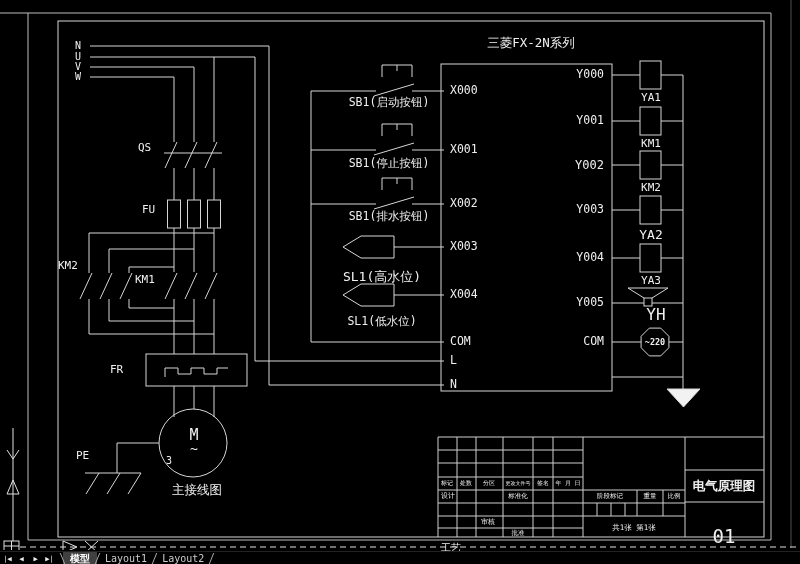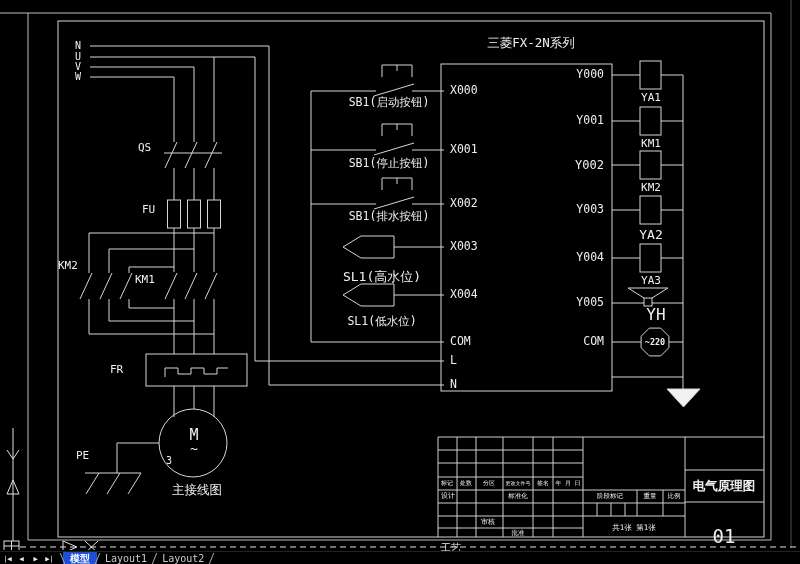--- a/index.html
+++ b/index.html
@@ -8,21 +8,21 @@
   svg{position:absolute;left:0;top:0;}
   .lbl{position:absolute;color:#f0f0f0;line-height:1;white-space:nowrap;
        font-family:"DejaVu Sans Mono","DejaVu Sans",monospace;}
   .c{transform:translateX(-50%);}
   .statusbar{position:absolute;left:0;top:551px;width:800px;height:13px;background:#000;
              display:flex;align-items:center;color:#ddd;font-size:10px;border-top:1px solid #222;}
   .navbtn{width:13px;height:11px;margin-left:1px;display:flex;align-items:center;justify-content:center;
           font-size:7px;color:#eee;background:#000;}
   .tabs{display:flex;align-items:center;margin-left:6px;height:12px;}
   .tab{padding:0 7px;font-size:10px;color:#ccc;}
-  .tab.active{color:#fff;font-weight:bold;background:#1d4ed8;}
+  .tab.active{color:#fff;font-weight:bold;background:#404040;}
   .sep{width:1px;height:11px;background:#aaa;}
   .sep.back{transform:skewX(22deg);}
   .sep.fwd{transform:skewX(-22deg);}
 </style>
 </head>
 <body>
 
 <div id="screen">
 
   <svg width="800" height="550" viewBox="0 0 800 550" fill="none">

